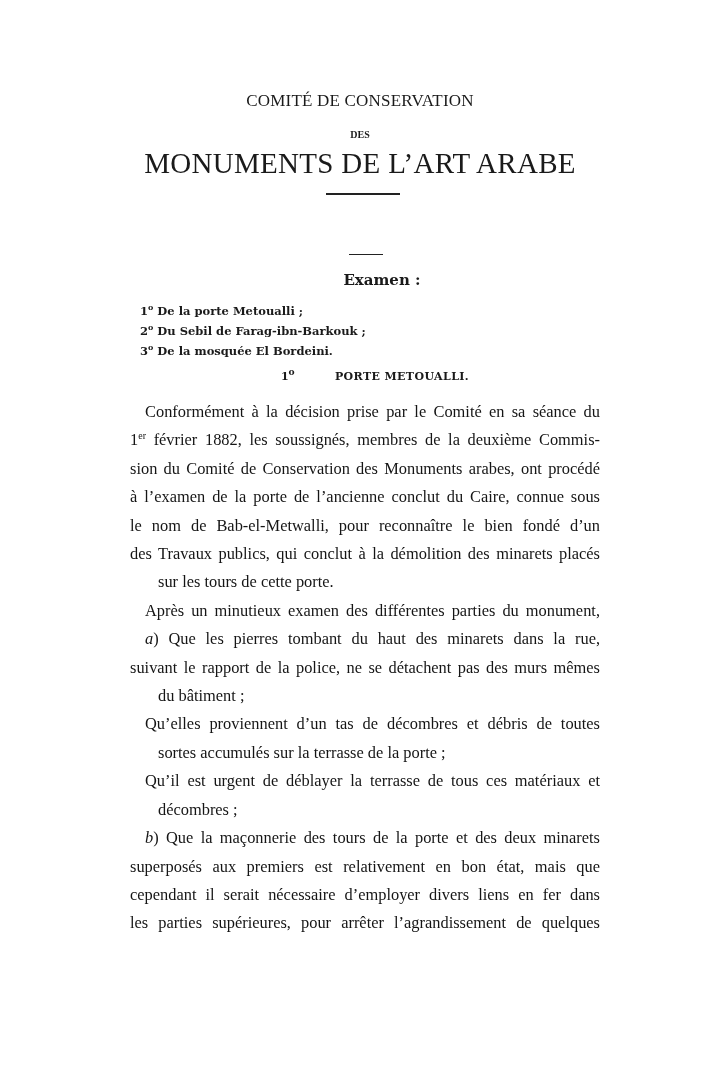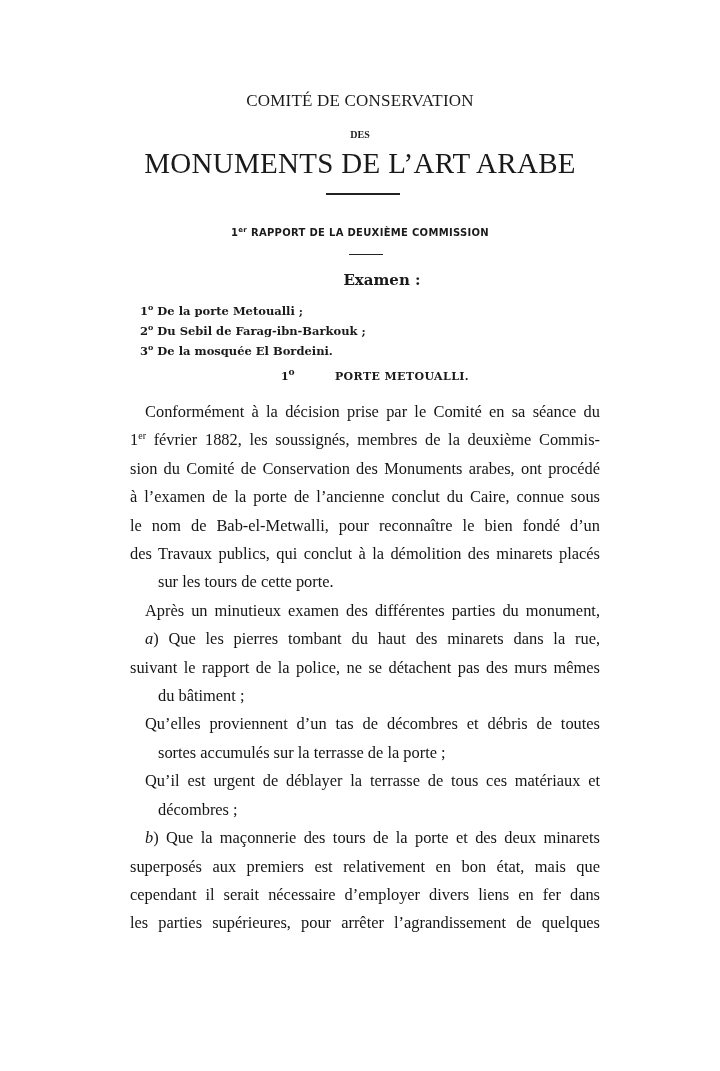--- a/index.html
+++ b/index.html
@@ -143,23 +143,20 @@
 <body>
 
 <div class="page">
 
   <div class="center heading-1">COMITÉ DE CONSERVATION</div>
   <div class="center heading-des">DES</div>
   <div class="center heading-main">MONUMENTS DE L’ART ARABE</div>
 
   <div class="rule rule-1"></div>
 
-  <div class="center subtitle">
-    <span>1</span><sup>er</sup><span> RAPPORT DE LA DEUXIÈME COMMISSION</span>
-  </div>
 
   <div class="rule rule-2"></div>
 
   <div class="center examen">Examen :</div>
 
   <ul class="list">
     <li><span>1</span><sup>o</sup><span> De la porte Metoualli ;</span></li>
     <li><span>2</span><sup>o</sup><span> Du Sebil de Farag-ibn-Barkouk ;</span></li>
     <li><span>3</span><sup>o</sup><span> De la mosquée El Bordeini.</span></li>
   </ul>

